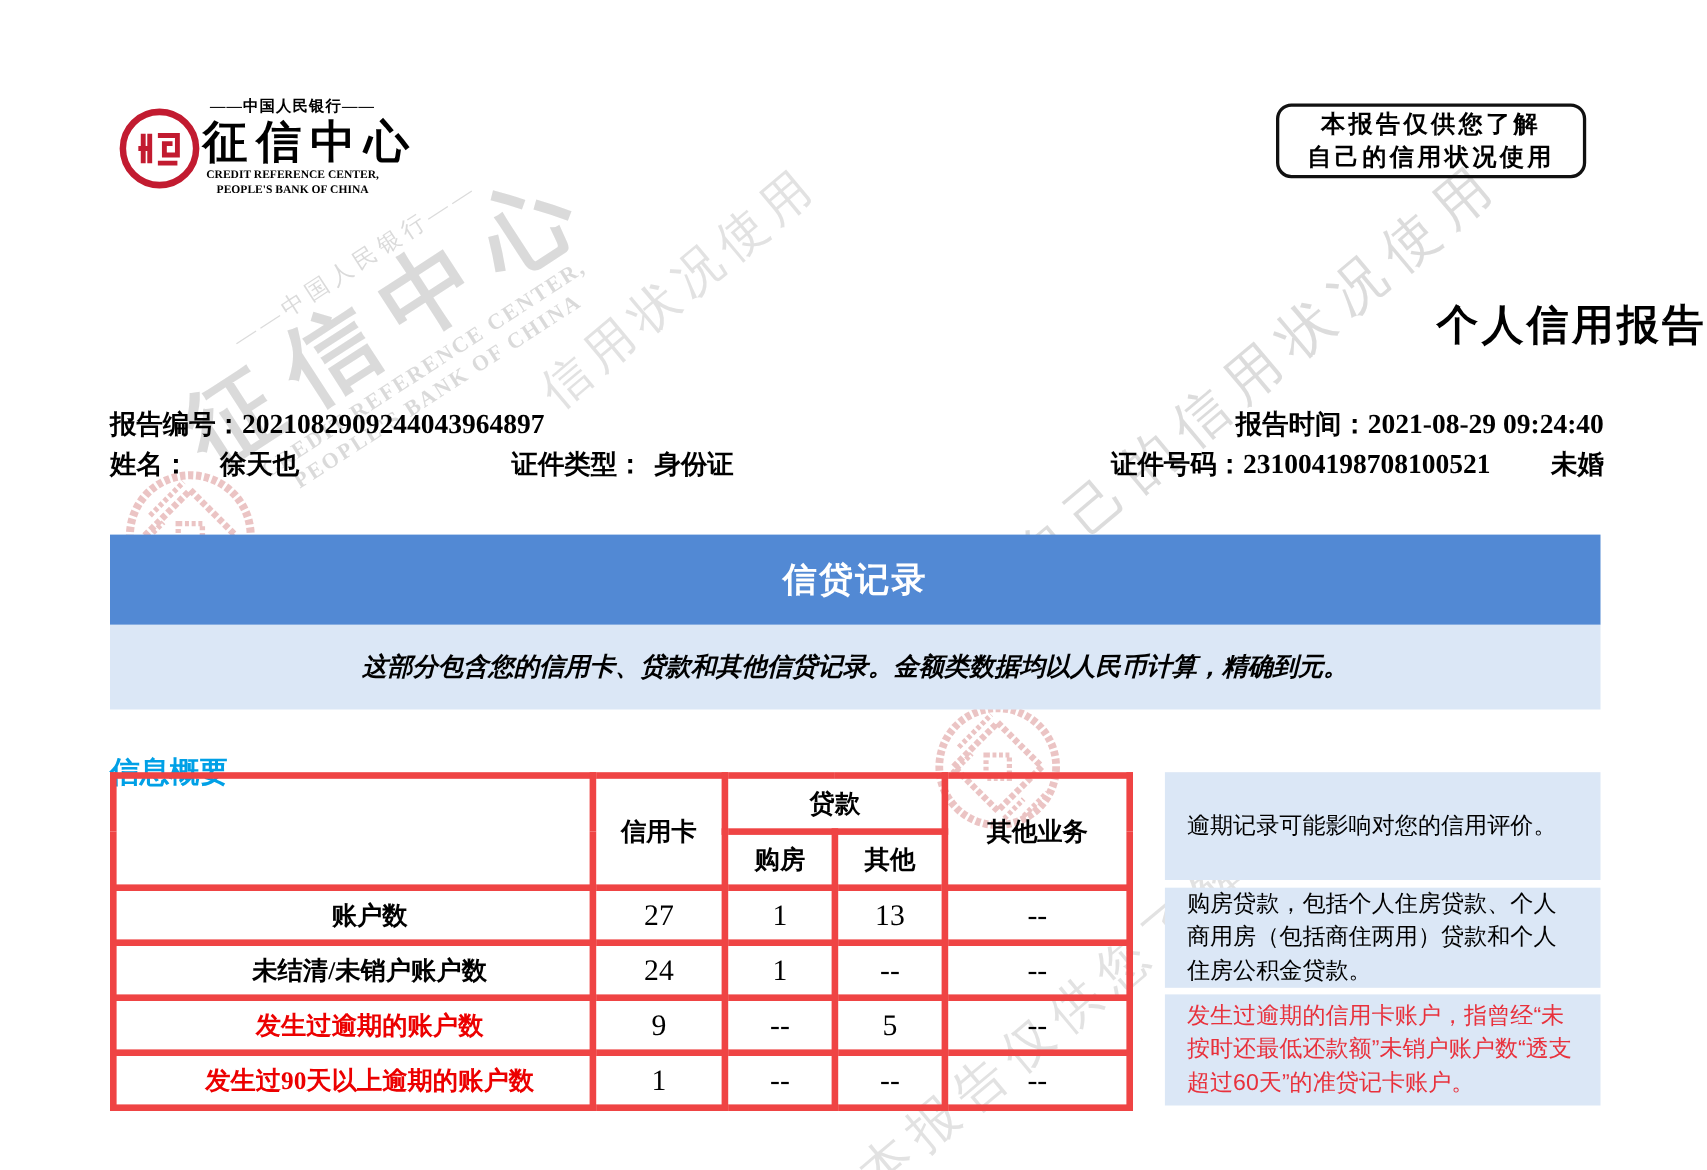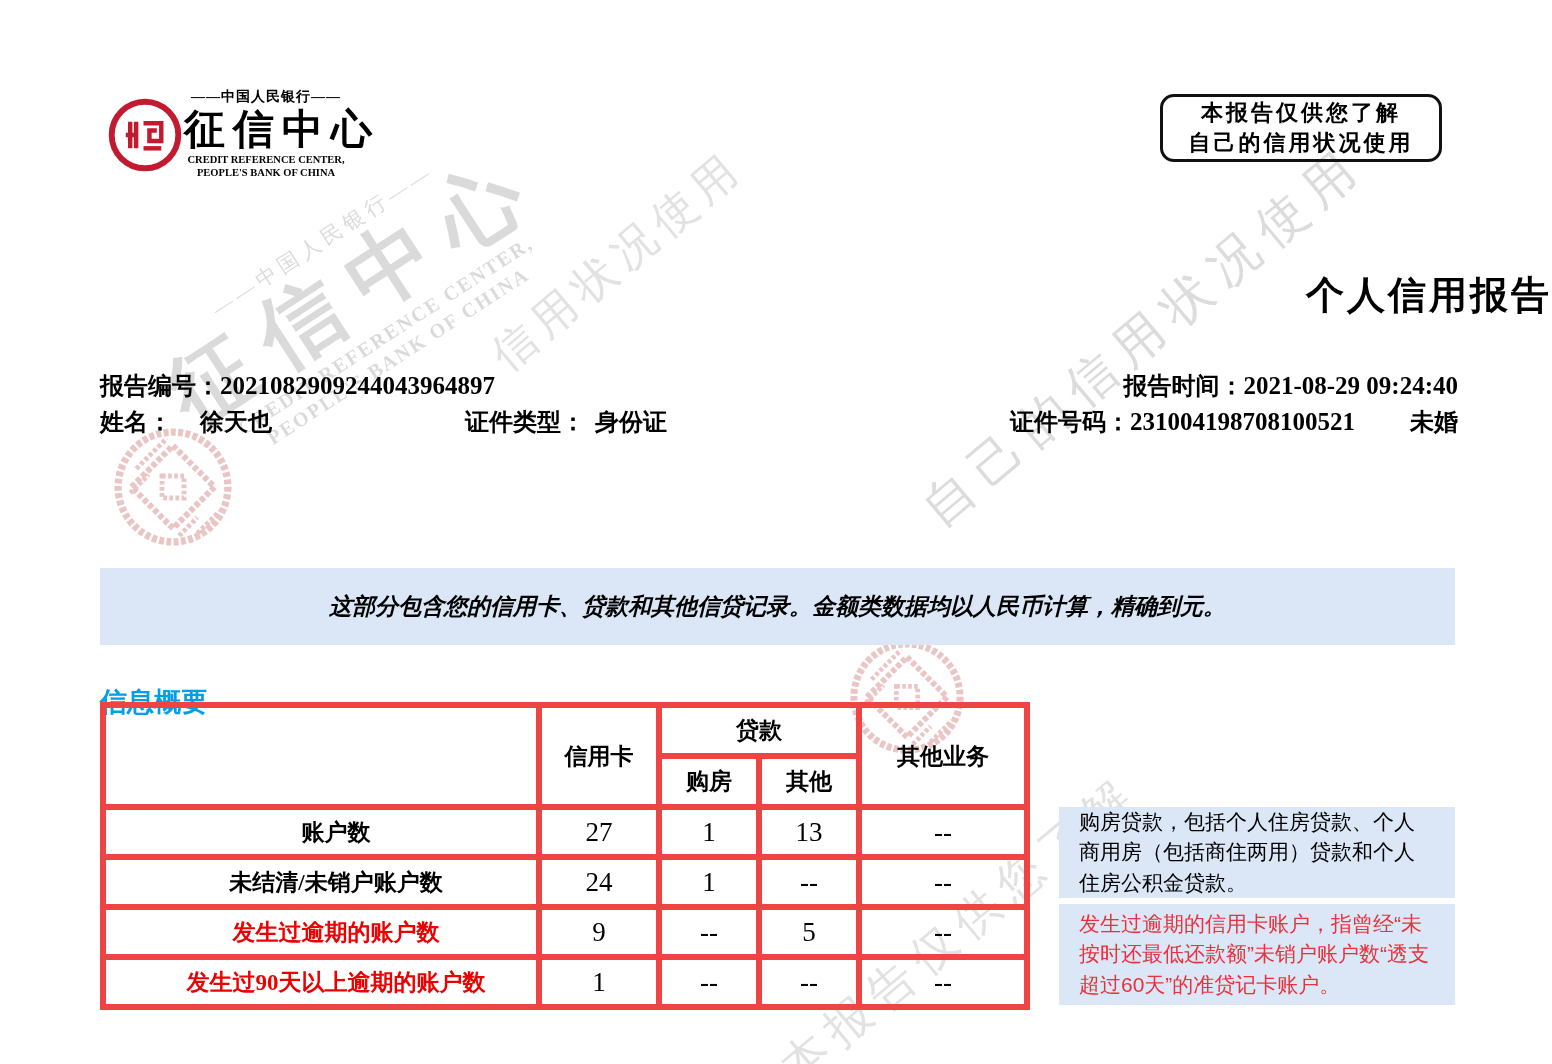--- a/index.html
+++ b/index.html
@@ -167,20 +167,23 @@
       <span class="fl"><span>报告编号：</span><span class="num">2021082909244043964897</span></span>
       <span class="fr"><span>报告时间：</span><span class="num">2021-08-29 09:24:40</span></span>
     </div>
 
     <div class="info-line info-line2">
       <span class="fl"><span>姓名：</span><span class="gap-md">徐天也</span></span>
       <span class="fm"><span>证件类型：</span><span class="gap-sm">身份证</span></span>
       <span class="fr"><span>证件号码：</span><span class="num">231004198708100521</span><span class="gap-lg">未婚</span></span>
     </div>
 
+    <div class="banner bg-blue">
+      <span>信贷记录</span>
+    </div>
     <div class="band bg-lightblue">
       <span>这部分包含您的信用卡、贷款和其他信贷记录。金额类数据均以人民币计算，精确到元。</span>
     </div>
 
     <div class="summary-heading heading-blue">信息概要</div>
 
     <table class="summary-table">
       <tbody>
         <tr class="hdr">
           <td class="c0" rowspan="2"></td>
@@ -216,20 +219,23 @@
         <tr class="alert">
           <td class="row-label">发生过90天以上逾期的账户数</td>
           <td class="val">1</td>
           <td class="val">--</td>
           <td class="val">--</td>
           <td class="val">--</td>
         </tr>
       </tbody>
     </table>
 
+    <div class="note note1">
+      <span>逾期记录可能影响对您的信用评价。</span>
+    </div>
     <div class="note note2">
       <span>购房贷款，包括个人住房贷款、个人商用房（包括商住两用）贷款和个人住房公积金贷款。</span>
     </div>
     <div class="note note3">
       <span>发生过逾期的信用卡账户，指曾经“未按时还最低还款额”未销户账户数“透支超过60天”的准贷记卡账户。</span>
     </div>
 
   </div>
 </div>
 

